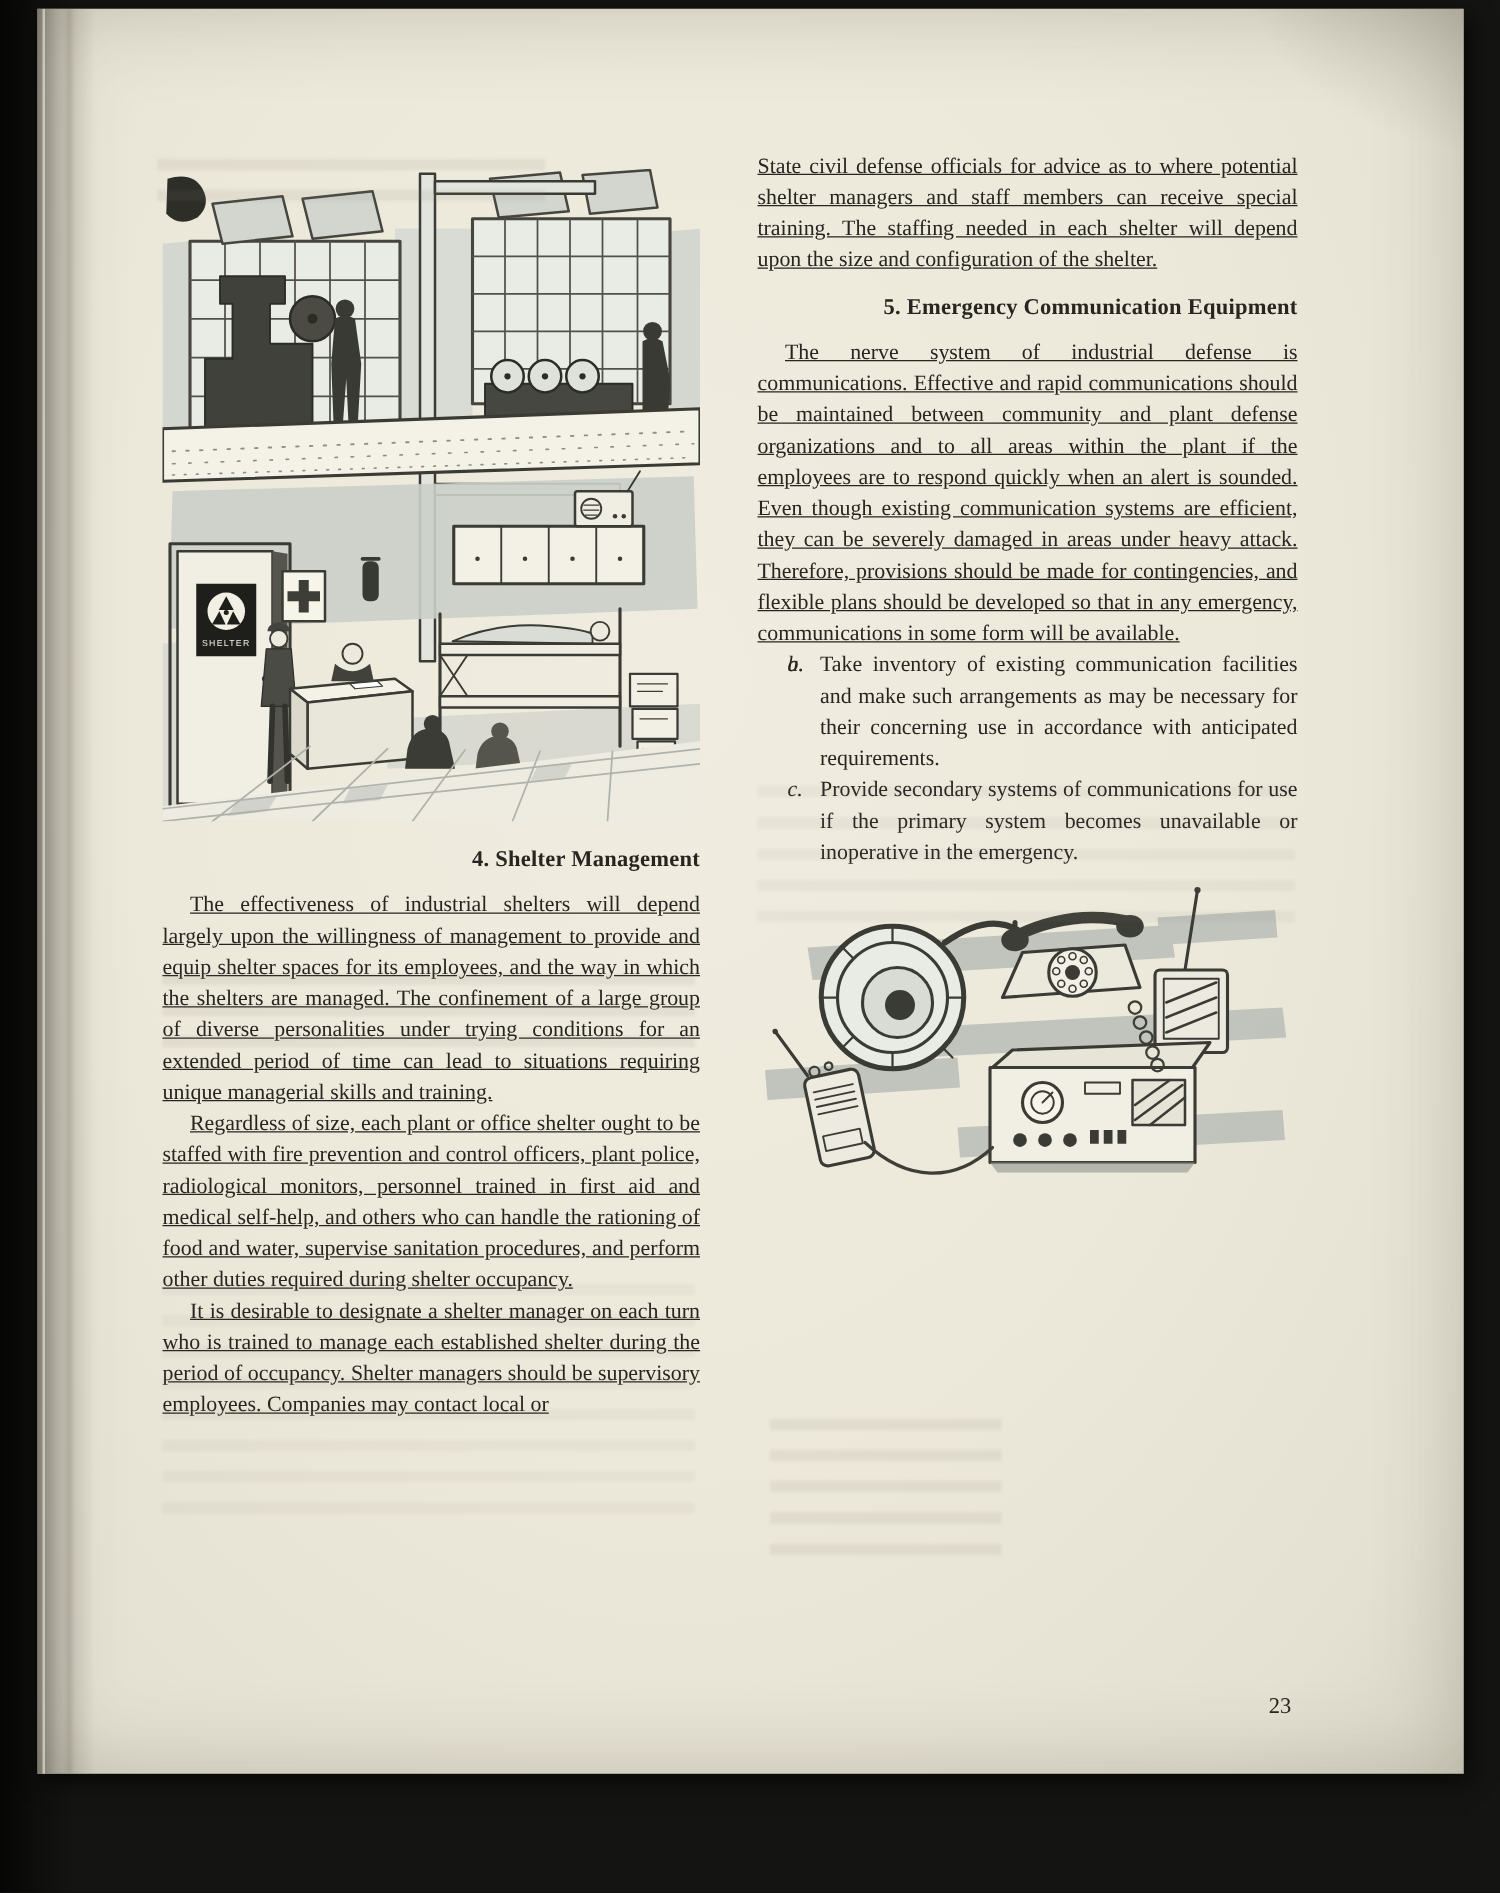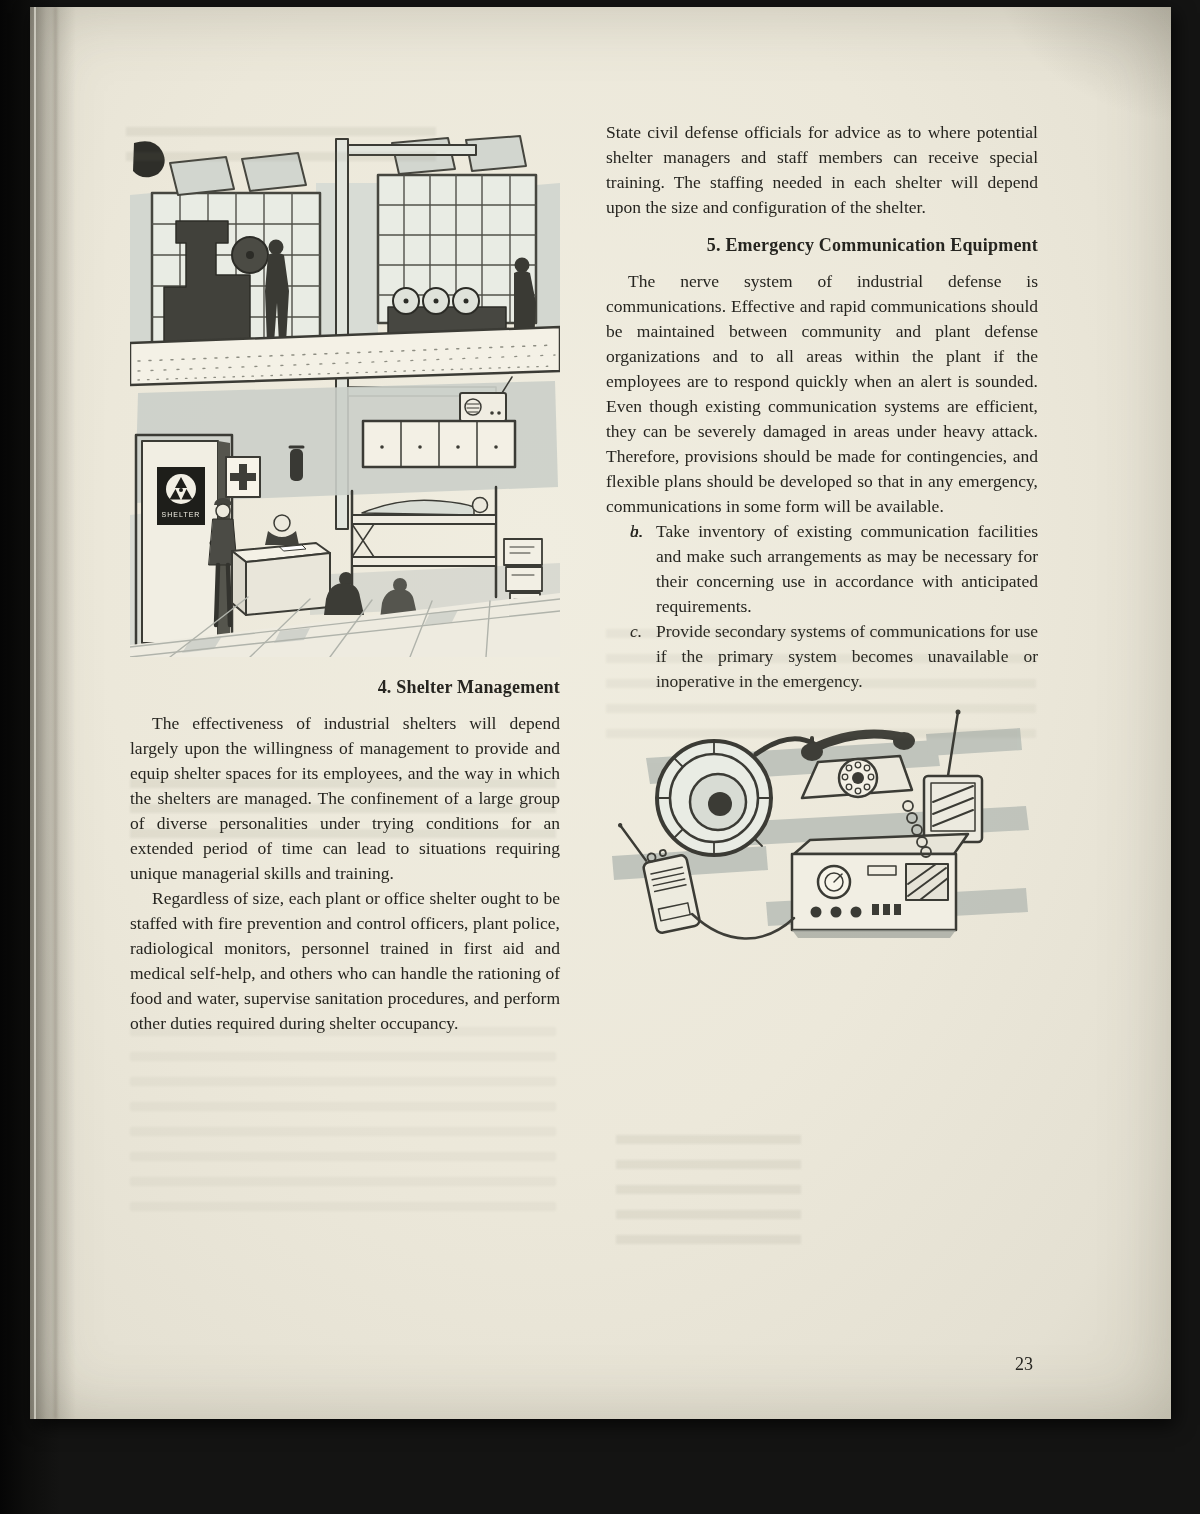--- a/index.html
+++ b/index.html
@@ -27,21 +27,21 @@
 
   .ghost { position:absolute; z-index:2; pointer-events:none;
     background:repeating-linear-gradient(180deg, rgba(122,118,103,.10) 0px, rgba(122,118,103,.10) 9px, rgba(0,0,0,0) 9px, rgba(0,0,0,0) 25px);
     filter:blur(1.3px); }
 
   .col { position:absolute; z-index:1; width:430px; color:#262520;
     font-size:17.5px; line-height:25px; text-align:justify; }
   .col-left  { left:100px; top:128px; }
   .col-right { left:576px; top:113px; width:432px; }
 
-  .col p { text-indent:22px; margin:0; }
+  .col p { text-indent:22px; margin:0;text-decoration:underline; }
   .col p.noindent { text-indent:0; }
 
   .section-heading { font-size:18px; font-weight:bold; text-align:right;
     padding-left:22px; margin:13px 0 11px 0; letter-spacing:.2px; }
 
   .step { position:relative; margin-left:22px; padding-left:28px; }
   .step .marker { position:absolute; left:2px; top:0; font-style:italic; }
 
   .illus { display:block; }
   .illus-shelter { width:430px; height:522px; margin-bottom:18px; }
@@ -227,20 +227,21 @@
             <polygon points="300,478 328,475 322,487 294,490" fill="#c8ccc5" opacity="0.7"></polygon>
             <path d="M0,512 L430,464 M0,522 L430,476" stroke="#b0b3ab" stroke-width="1.4" fill="none"></path>
             <path d="M40,522 L118,462 M120,522 L180,464 M200,522 L242,465 M280,522 L302,466 M356,522 L360,466" stroke="#b0b3ab" stroke-width="1.4" fill="none"></path>
           </g>
         </g>
       </svg>
 
       <h3 class="section-heading">4. Shelter Management</h3>
       <p>The effectiveness of industrial shelters will depend largely upon the willingness of management to provide and equip shelter spaces for its employees, and the way in which the shelters are managed.  The confinement of a large group of diverse personalities under trying conditions for an extended period of time can lead to situations requiring unique managerial skills and training.</p>
       <p>Regardless of size, each plant or office shelter ought to be staffed with fire prevention and control officers, plant police, radiological monitors, personnel trained in first aid and medical self-help, and others who can handle the rationing of food and water, supervise sanitation procedures, and perform other duties required during shelter occupancy.</p>
+      <p>It is desirable to designate a shelter manager on each turn who is trained to manage each established shelter during the period of occupancy.  Shelter managers should be supervisory employees.  Companies may contact local or</p>
     </div>
 
     <div class="col col-right">
       <p class="noindent">State civil defense officials for advice as to where potential shelter managers and staff members can receive special training.  The staffing needed in each shelter will depend upon the size and configuration of the shelter.</p>
       <h3 class="section-heading">5. Emergency Communication Equipment</h3>
       <p>The nerve system of industrial defense is communications.  Effective and rapid communications should be maintained between community and plant defense organizations and to all areas within the plant if the employees are to respond quickly when an alert is sounded.  Even though existing communication systems are efficient, they can be severely damaged in areas under heavy attack.  Therefore, provisions should be made for contingencies, and flexible plans should be developed so that in any emergency, communications in some form will be available.</p>
 
       <div class="step">
         <span class="marker">a.</span>
       </div>

